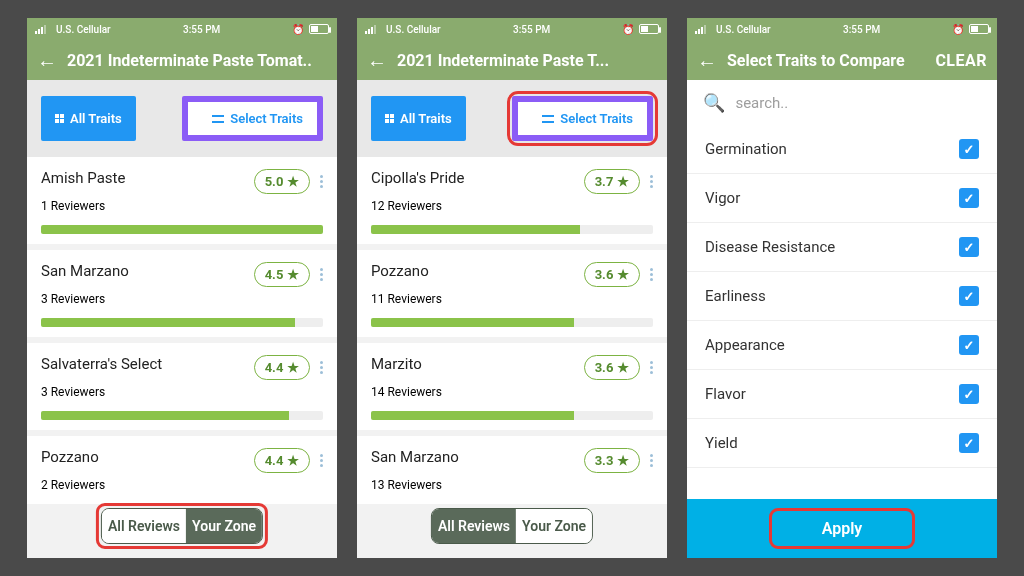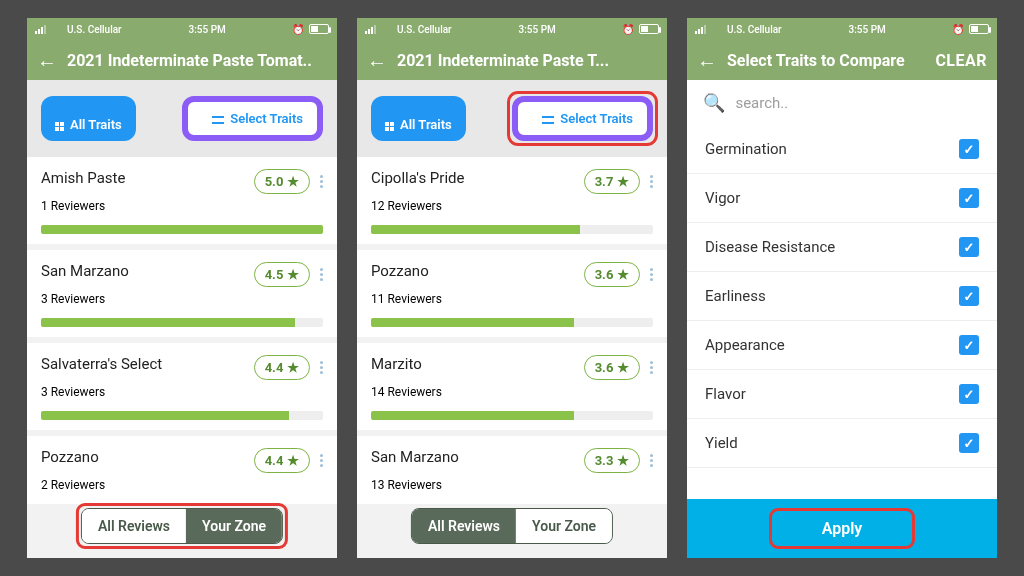--- a/index.html
+++ b/index.html
@@ -29,21 +29,21 @@
     height: 22px;
     background: #8aab6e;
     color: #fff;
     display: flex;
     align-items: center;
     justify-content: space-between;
     padding: 0 8px;
     font-size: 10px;
     font-weight: 500;
   }
-  .statusbar .left { display:flex; align-items:center; gap:21px; }
+  .statusbar .left { display:flex; align-items:center; gap:10px; }
   .statusbar .right { display:flex; align-items:center; gap:4px; }
   .signal { display:inline-flex; align-items:flex-end; gap:1px; }
   .signal span { width:2px; background:#fff; display:inline-block; }
   .signal span:nth-child(1){height:3px;}
   .signal span:nth-child(2){height:5px;}
   .signal span:nth-child(3){height:7px;}
   .signal span:nth-child(4){height:9px; background:rgba(255,255,255,0.4);}
   .hdr {
     background: #8aab6e;
     color: #fff;
@@ -56,26 +56,26 @@
   .hdr .title { font-size: 16px; font-weight: 700; white-space: nowrap; overflow:hidden; text-overflow: ellipsis; flex:1; }
   .hdr .clear { font-size: 16px; font-weight: 700; letter-spacing: 0.5px; }
   .trait-buttons {
     background: #e8e8e8;
     padding: 16px 14px;
     display: flex;
     justify-content: space-between;
     gap: 10px;
   }
   .btn-pill {
-    border-radius: 12px;
+    border-radius: 2px;
     padding: 10px 14px;
     font-size: 13px;
     font-weight: 600;
     display: flex;
-    align-items: flex-end;
+    align-items: center;
     gap: 6px;
     line-height:1;
     white-space: nowrap;
   }
   .btn-blue { background:#2196f3; color:#fff; }
   .btn-outline { background:#fff; color:#2196f3; border:6px solid #8b5cf6;padding-left:24px; }
   .icon-grid { display:inline-grid; grid-template-columns:4px 4px; grid-template-rows:4px 4px; gap:1px; }
   .icon-grid span{ background:currentColor; }
   .icon-sliders { width:12px; height:10px; position:relative; }
   .icon-sliders::before, .icon-sliders::after {
@@ -116,21 +116,21 @@
     bottom:14px;
     left:50%;
     transform:translateX(-50%);
   }
   .seg {
     display:flex;
     border-radius:8px;
     overflow:hidden;
   }
   .seg .seg-btn {
-    padding:10px 16px;
+    padding:10px 6px;
     font-size:14px;
     font-weight:600;
     line-height:1;
     white-space:nowrap;
   }
   .seg.dark { border:1.5px solid #4a5a4a; }
   .seg.dark .seg-btn { background:#fff; color:#4a5a4a; }
   .seg.dark .seg-btn.active { background:#5a6a5a; color:#fff; }
 
   .highlight-red {

